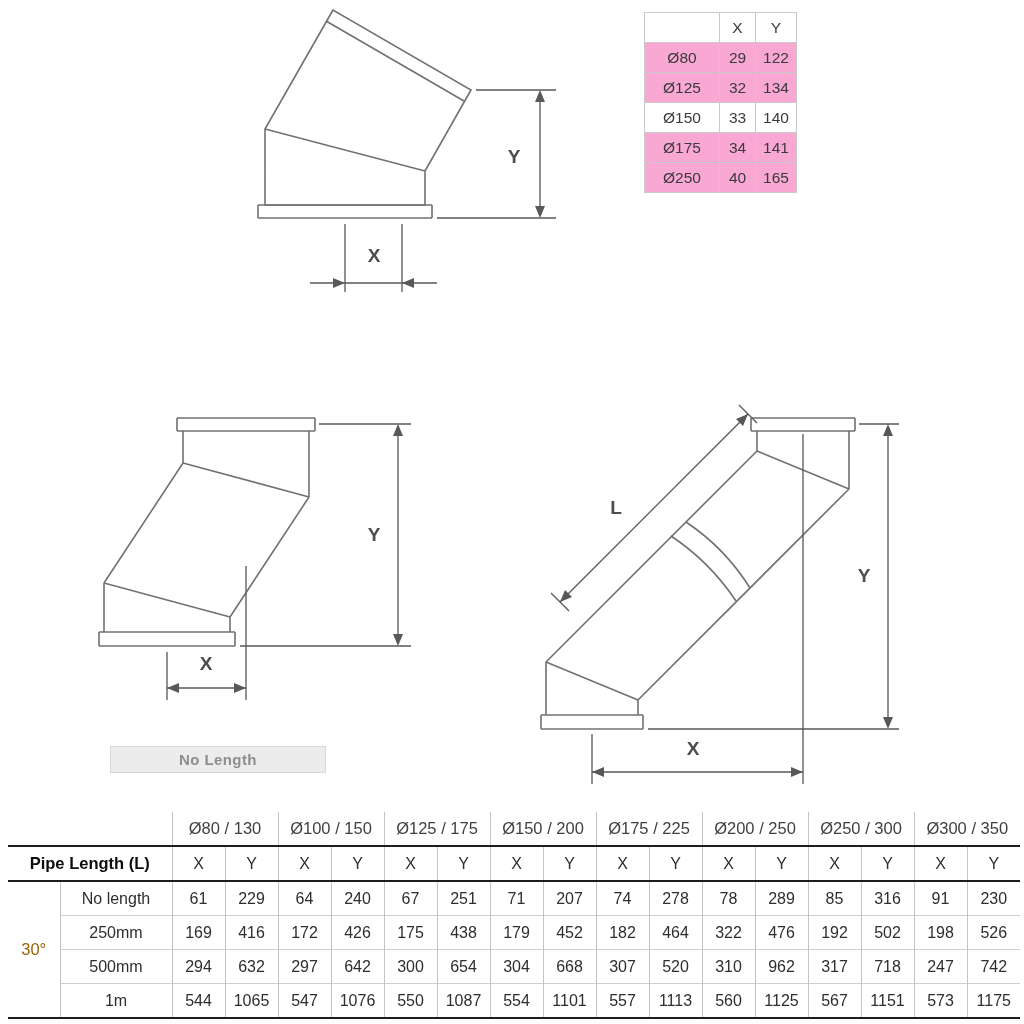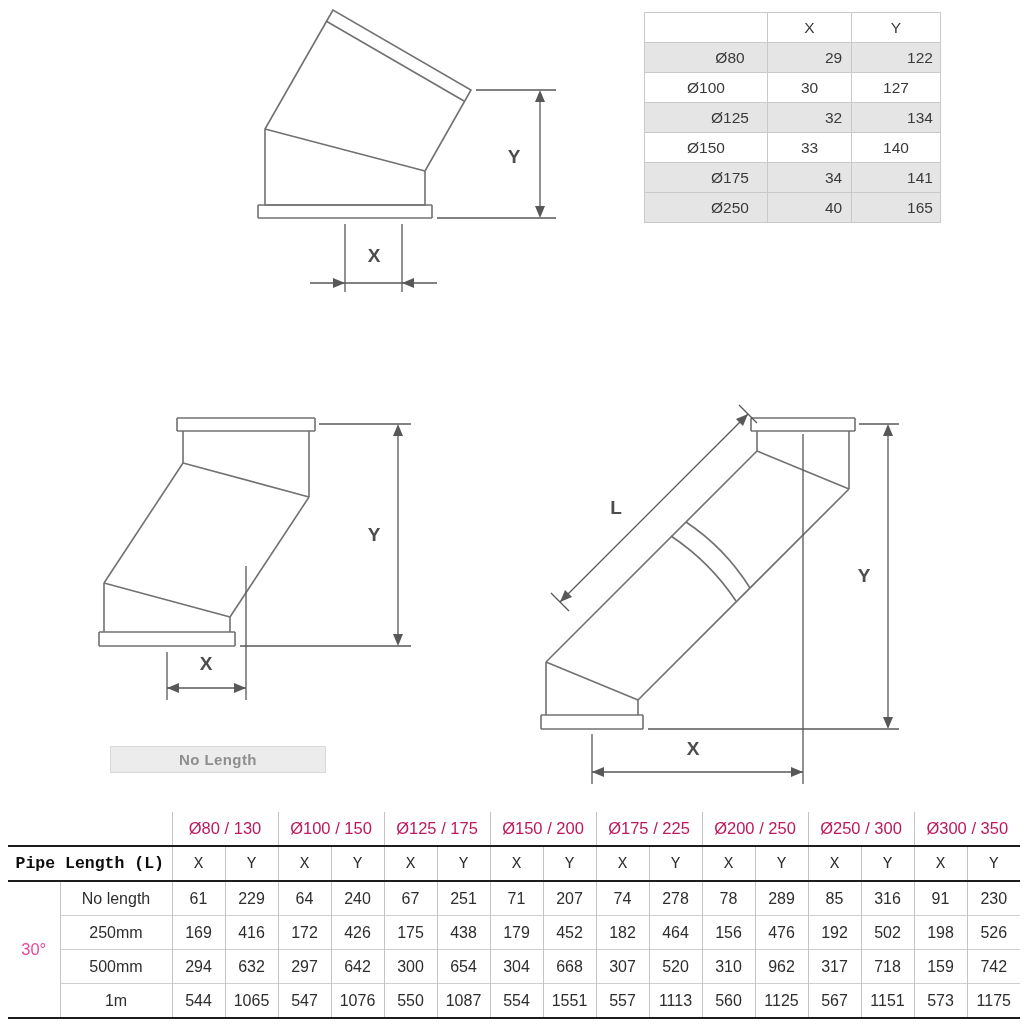--- a/index.html
+++ b/index.html
@@ -15,40 +15,40 @@
   svg text{font-family:"Liberation Sans",sans-serif;font-weight:600;font-size:19px;fill:#4d4d4d;text-anchor:middle;}
   
   .dim-table{position:absolute;left:644px;top:12px;border-collapse:collapse;}
   .dim-table td{
     border:1px solid #c9c9c9;font-size:15.5px;color:#3a3a3a;text-align:center;
     padding:0;height:29px;background:#ffffff;
   }
   .dim-table .c0{width:74px;}
   .dim-table .c1{width:35px;}
   .dim-table .c2{width:40px;}
-  .dim-table tr.tint td{background:#e5e5e5;padding-left:48px;}
+  .dim-table tr.tint td{background:#f9a8d4;}
   
   .no-length-btn{
     position:absolute;left:110px;top:746px;width:214px;height:25px;
     background:#ececec;border:1px solid #d8d8d8;
     font-size:15px;font-weight:700;letter-spacing:.4px;color:#8e8e8e;
     display:flex;align-items:center;justify-content:center;
   }
   
   .pipe-table{position:absolute;left:8px;top:812px;border-collapse:collapse;table-layout:fixed;width:1012px;}
   .pipe-table td{
     padding:0;height:33px;text-align:center;font-size:16px;color:#2e2e2e;vertical-align:middle;
     overflow:hidden;white-space:nowrap;
   }
-  .pipe-table .pt-diam{font-size:16.5px;color:#be185d;}
+  .pipe-table .pt-diam{font-size:16.5px;color:#404040;}
   .pipe-table .pt-plen{font-weight:700;font-size:16.5px;color:#0d0d0d;}
-  .pipe-table .angle-cell{font-size:16.5px;color:#ec4899;}
+  .pipe-table .angle-cell{font-size:16.5px;color:#a16207;}
   .pipe-table .gl{border-left:1px solid #c4c4c4;}
   .pipe-table .lt{border-top:1px solid #cfcfcf;}
-  .pipe-table .dark-top{border-top:2px solid #1d1d1d;font-family:Liberation Mono, monospace;}
+  .pipe-table .dark-top{border-top:2px solid #1d1d1d;}
   .pipe-table .dark-bottom{border-bottom:2px solid #1d1d1d;}
 </style>
 </head>
 <body>
 
 <div>
 
   <svg class="diagrams" width="1024" height="808" viewBox="0 0 1024 808">
 
     <g>
@@ -125,25 +125,20 @@
     <tbody>
         <tr>
           <td class="c0"></td>
           <td class="c1">X</td>
           <td class="c2">Y</td>
         </tr>
         <tr class="tint">
           <td class="c0">Ø80</td>
           <td class="c1">29</td>
           <td class="c2">122</td>
-        </tr>
-        <tr>
-          <td class="c0">Ø100</td>
-          <td class="c1">30</td>
-          <td class="c2">127</td>
         </tr>
         <tr class="tint">
           <td class="c0">Ø125</td>
           <td class="c1">32</td>
           <td class="c2">134</td>
         </tr>
         <tr>
           <td class="c0">Ø150</td>
           <td class="c1">33</td>
           <td class="c2">140</td>
@@ -240,21 +235,21 @@
           <td class="gl lt">169</td>
           <td class="gl lt">416</td>
           <td class="gl lt">172</td>
           <td class="gl lt">426</td>
           <td class="gl lt">175</td>
           <td class="gl lt">438</td>
           <td class="gl lt">179</td>
           <td class="gl lt">452</td>
           <td class="gl lt">182</td>
           <td class="gl lt">464</td>
-          <td class="gl lt">156</td>
+          <td class="gl lt">322</td>
           <td class="gl lt">476</td>
           <td class="gl lt">192</td>
           <td class="gl lt">502</td>
           <td class="gl lt">198</td>
           <td class="gl lt">526</td>
         </tr>
         <tr>
           <td class="gl lt">500mm</td>
           <td class="gl lt">294</td>
           <td class="gl lt">632</td>
@@ -263,33 +258,33 @@
           <td class="gl lt">300</td>
           <td class="gl lt">654</td>
           <td class="gl lt">304</td>
           <td class="gl lt">668</td>
           <td class="gl lt">307</td>
           <td class="gl lt">520</td>
           <td class="gl lt">310</td>
           <td class="gl lt">962</td>
           <td class="gl lt">317</td>
           <td class="gl lt">718</td>
-          <td class="gl lt">159</td>
+          <td class="gl lt">247</td>
           <td class="gl lt">742</td>
         </tr>
         <tr>
           <td class="gl lt dark-bottom">1m</td>
           <td class="gl lt dark-bottom">544</td>
           <td class="gl lt dark-bottom">1065</td>
           <td class="gl lt dark-bottom">547</td>
           <td class="gl lt dark-bottom">1076</td>
           <td class="gl lt dark-bottom">550</td>
           <td class="gl lt dark-bottom">1087</td>
           <td class="gl lt dark-bottom">554</td>
-          <td class="gl lt dark-bottom">1551</td>
+          <td class="gl lt dark-bottom">1101</td>
           <td class="gl lt dark-bottom">557</td>
           <td class="gl lt dark-bottom">1113</td>
           <td class="gl lt dark-bottom">560</td>
           <td class="gl lt dark-bottom">1125</td>
           <td class="gl lt dark-bottom">567</td>
           <td class="gl lt dark-bottom">1151</td>
           <td class="gl lt dark-bottom">573</td>
           <td class="gl lt dark-bottom">1175</td>
         </tr>
       </tbody>

